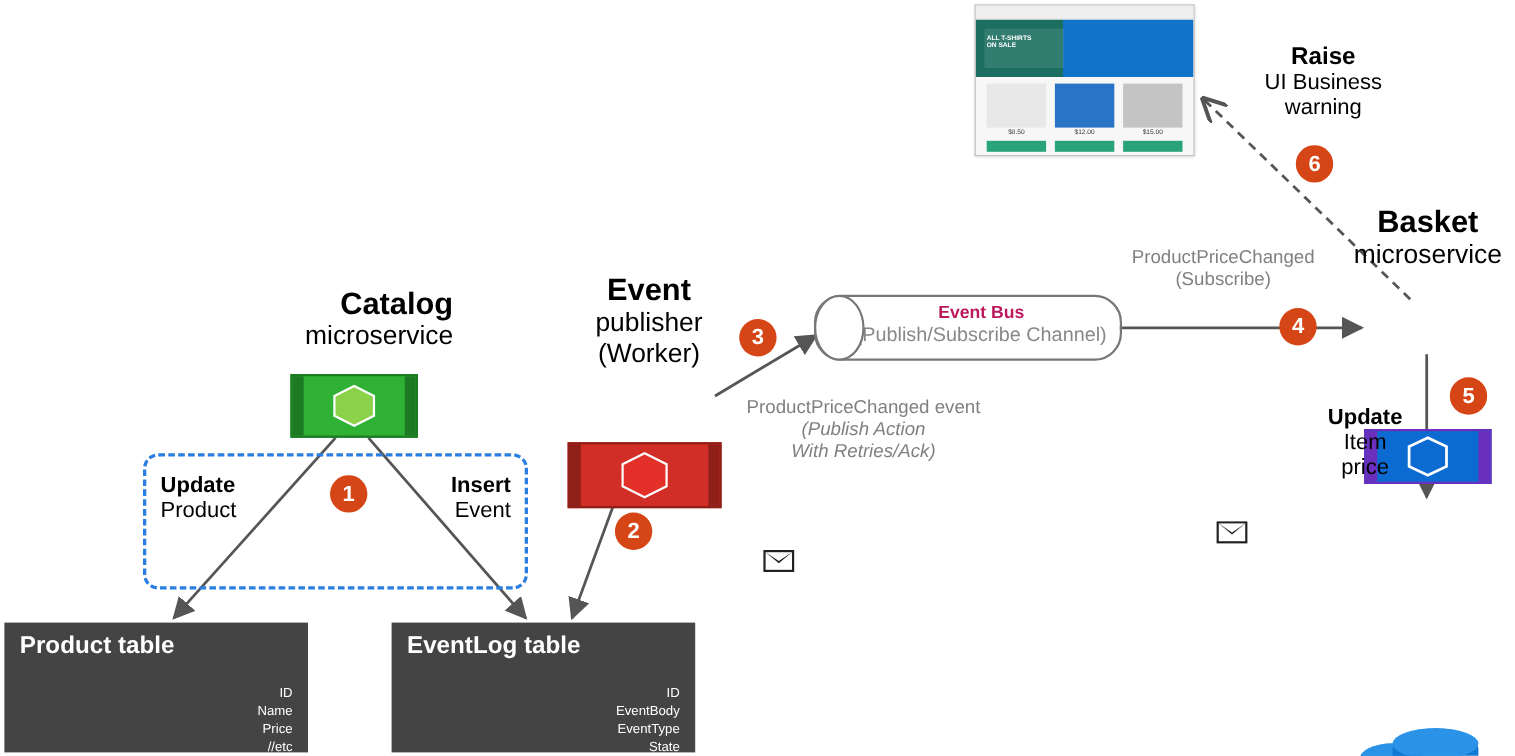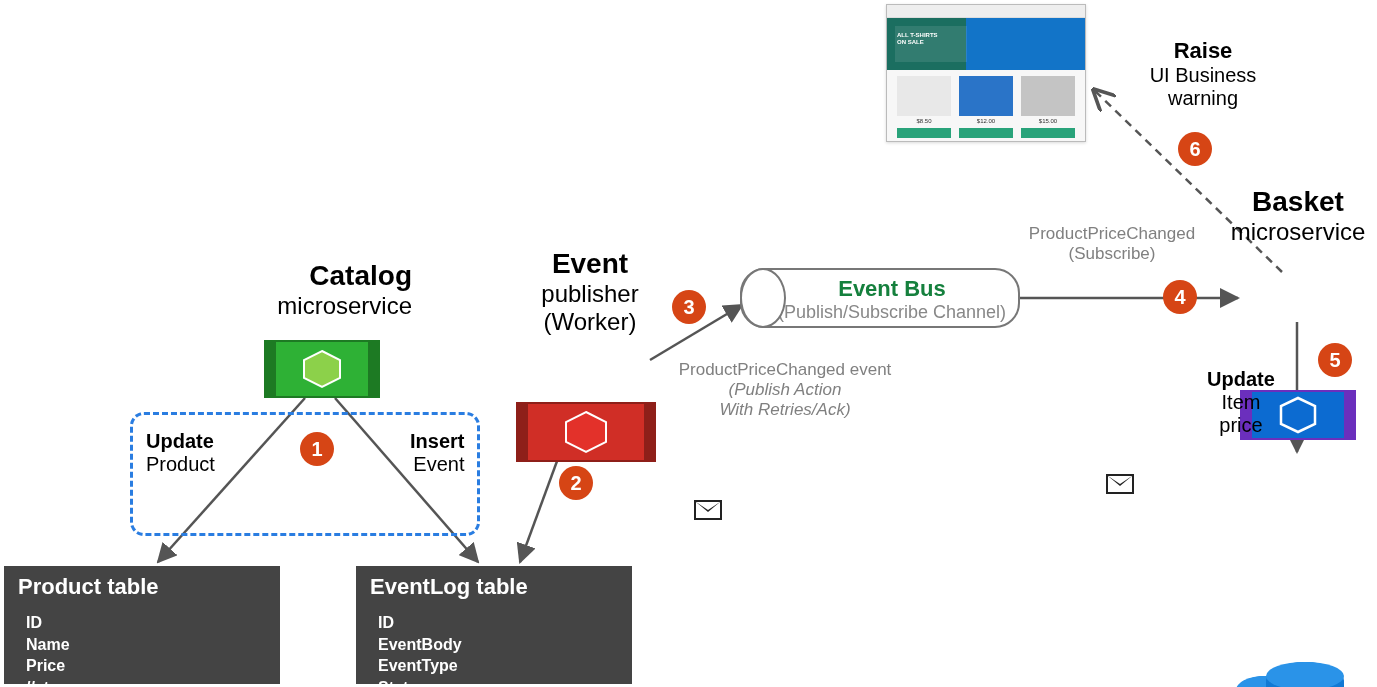--- a/index.html
+++ b/index.html
@@ -64,22 +64,22 @@
     display:flex; align-items:center; justify-content:center;
   }
 
   
   .panel {
     background:#444444;
     color:#fff;
     padding: 8px 14px 14px 14px;
     box-sizing:border-box;
   }
-  .panel .hdr { font-weight:700; font-size:22px; margin-bottom:12px;}
-  .panel .row { font-weight:700; font-size:16px; line-height:1.35; padding-left:8px;}
+  .panel .hdr { font-weight:700; font-size:22px; margin-bottom:22px;}
+  .panel .row { font-weight:400; font-size:12px; line-height:1.35; padding-left:8px;text-align:right;}
 
   
   .bus {
     border: 2px solid #777;
     border-radius: 25px;
     box-sizing: border-box;
     text-align:center;
     padding-top:6px;
   }
   .bus .cap {
@@ -248,21 +248,21 @@
   <div class="abs panel" style="left:356px; top:566px; width:276px; height:118px;">
     <div class="hdr">EventLog table</div>
     <div class="row">ID</div>
     <div class="row">EventBody</div>
     <div class="row">EventType</div>
     <div class="row">State</div>
   </div>
 
   <div class="abs bus" style="left:740px; top:268px; width:280px; height:60px;">
     <div class="cap"></div>
-    <div style="font-size:22px; font-weight:700; color:#15803d; padding-left:24px;">Event Bus</div>
+    <div style="font-size:16px; font-weight:700; color:#be185d; padding-left:24px;">Event Bus</div>
     <div style="font-size:18px; color:#888; padding-left:24px;">(Publish/Subscribe Channel)</div>
   </div>
 
   <div class="abs env" style="left:694px; top:332px;"></div>
 
   <div class="abs" style="left:670px; top:360px; text-align:center; width:230px;">
     <div class="grey" style="font-size:17px;">ProductPriceChanged event</div>
     <div class="grey italic" style="font-size:17px;">(Publish Action</div>
     <div class="grey italic" style="font-size:17px;">With Retries/Ack)</div>
   </div>

